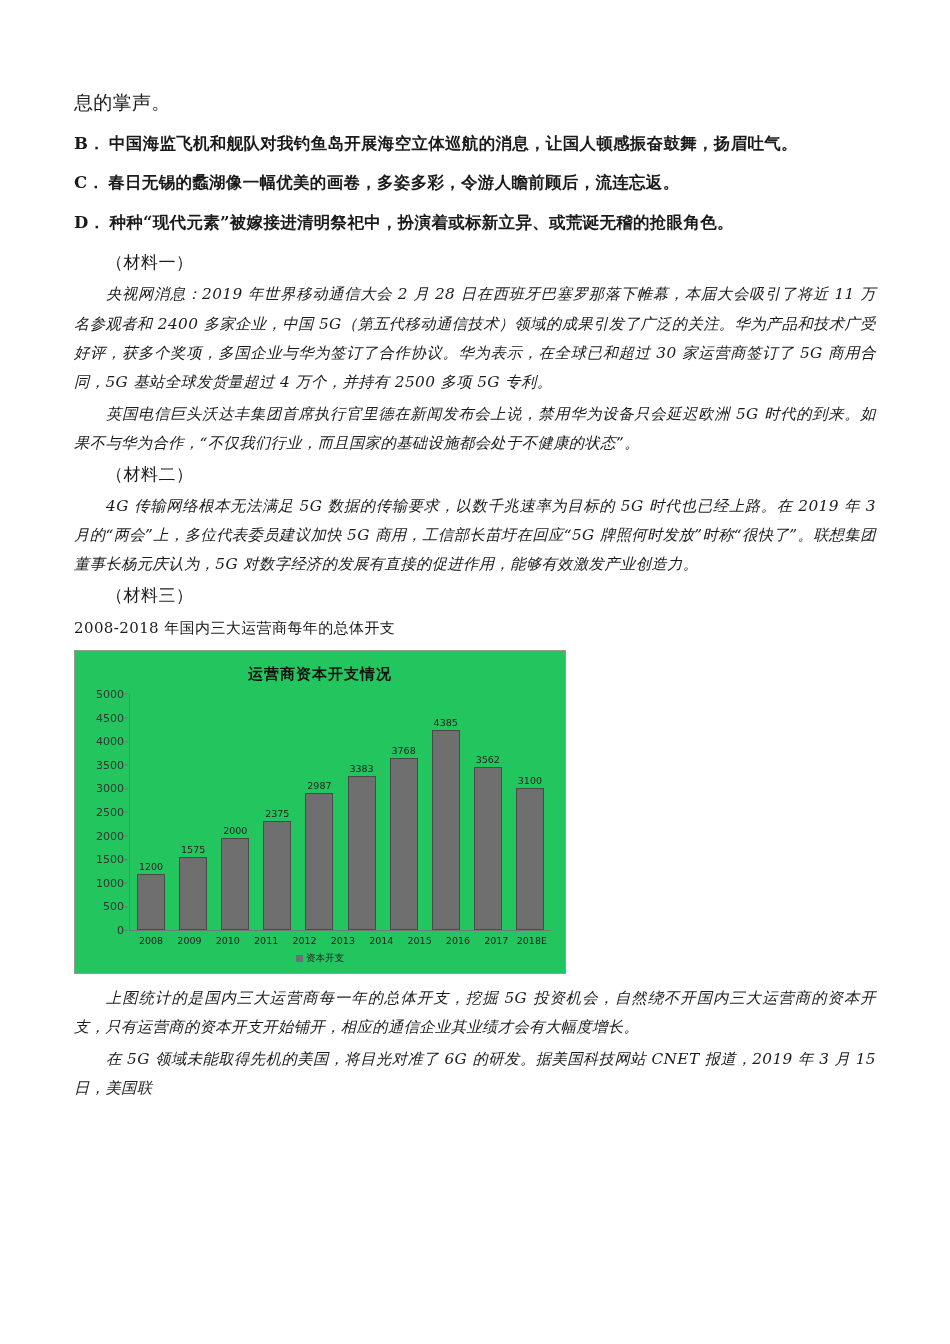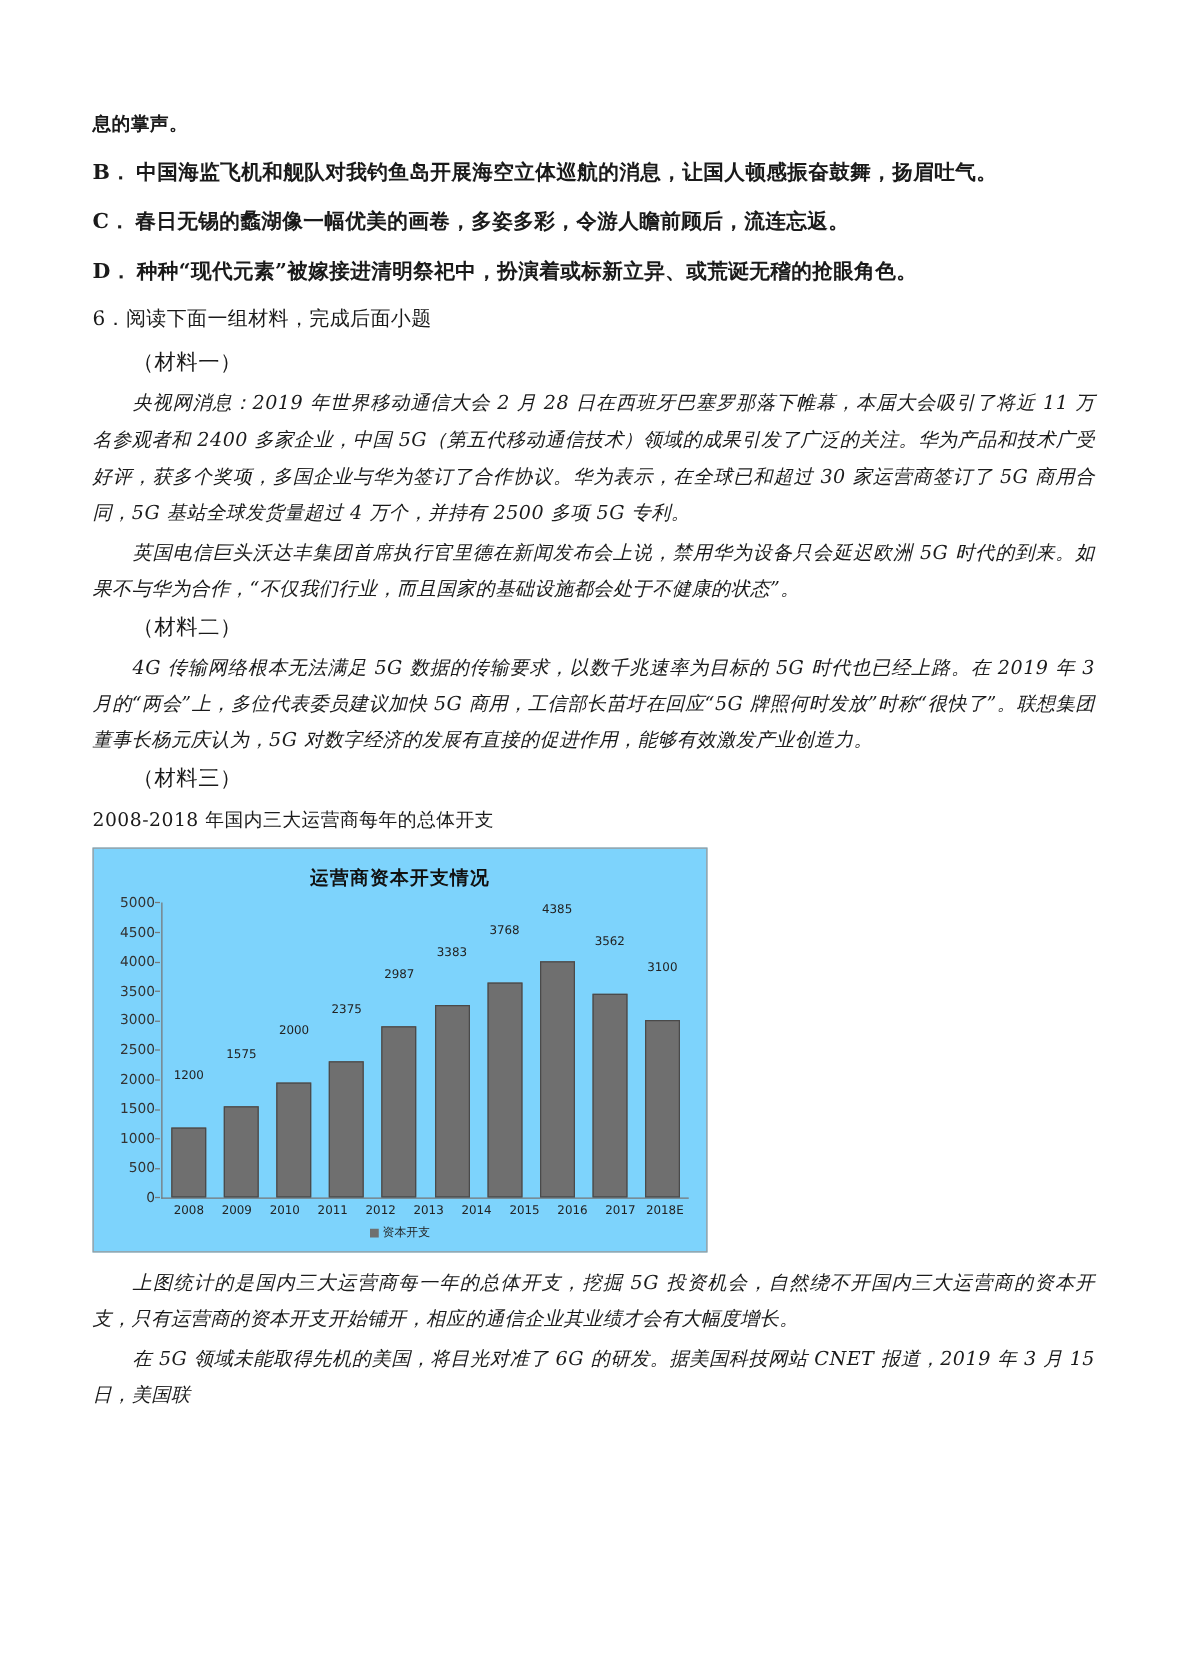--- a/index.html
+++ b/index.html
@@ -28,24 +28,24 @@
     margin: 0 0 14px 0;
     letter-spacing: 0.3px;
     font-weight: 600;
   }
   .choice .lbl {
     font-family: "DejaVu Serif", "Liberation Serif", serif;
     font-weight: 700;
     margin-right: 4px;
   }
   .lead-frag {
-    font-size: 15px;
+    font-size: 19px;
     line-height: 1.5;
     margin: 0 0 14px 0;
-    font-weight: 700;
+    font-weight: 400;
     letter-spacing: 0.3px;
   }
   .q-line {
     font-size: 16px;
     line-height: 1.5;
     margin: 0 0 10px 0;
     letter-spacing: 0.3px;
   }
   .mat-head {
     font-size: 17px;
@@ -68,21 +68,21 @@
     line-height: 1.8;
     margin: 6px 0 8px 0;
     text-indent: 0;
     letter-spacing: 0.4px;
   }
   
   .chart-wrap {
     width: 492px;
     margin: 4px 0 10px 0;
     border: 1px solid #9a9a9a;
-    background: #7dd3fc;
+    background: #22c55e;
     padding: 10px 10px 8px 10px;
     box-sizing: border-box;
     position: relative;
   }
   .chart-title {
     text-align: center;
     font-size: 15px;
     font-weight: 700;
     font-family: "DejaVu Sans", "Liberation Sans", sans-serif;
     letter-spacing: 1px;
@@ -123,21 +123,20 @@
     justify-content: space-around;
   }
   .barcol {
     position: relative;
     width: 30px;
     display: flex;
     flex-direction: column;
     align-items: center;
     justify-content: flex-end;
     height: 100%;
-    gap: 34px;
   }
   .barval {
     font-size: 9.5px;
     font-family: "DejaVu Sans", "Liberation Sans", sans-serif;
     color: #222;
     margin-bottom: 2px;
     white-space: nowrap;
   }
   .bar {
     width: 26px;
@@ -184,21 +183,20 @@
   <p class="choice">
     <span class="lbl">B．</span><span>中国海监飞机和舰队对我钓鱼岛开展海空立体巡航的消息，让国人顿感振奋鼓舞，扬眉吐气。</span>
   </p>
   <p class="choice">
     <span class="lbl">C．</span><span>春日无锡的蠡湖像一幅优美的画卷，多姿多彩，令游人瞻前顾后，流连忘返。</span>
   </p>
   <p class="choice">
     <span class="lbl">D．</span><span>种种“现代元素”被嫁接进清明祭祀中，扮演着或标新立异、或荒诞无稽的抢眼角色。</span>
   </p>
 
-  <p class="q-line">6．阅读下面一组材料，完成后面小题</p>
 
   <p class="mat-head">（材料一）</p>
   <p class="para">央视网消息：2019 年世界移动通信大会 2 月 28 日在西班牙巴塞罗那落下帷幕，本届大会吸引了将近 11 万名参观者和 2400 多家企业，中国 5G（第五代移动通信技术）领域的成果引发了广泛的关注。华为产品和技术广受好评，获多个奖项，多国企业与华为签订了合作协议。华为表示，在全球已和超过 30 家运营商签订了 5G 商用合同，5G 基站全球发货量超过 4 万个，并持有 2500 多项 5G 专利。</p>
   <p class="para">英国电信巨头沃达丰集团首席执行官里德在新闻发布会上说，禁用华为设备只会延迟欧洲 5G 时代的到来。如果不与华为合作，“不仅我们行业，而且国家的基础设施都会处于不健康的状态”。</p>
 
   <p class="mat-head">（材料二）</p>
   <p class="para">4G 传输网络根本无法满足 5G 数据的传输要求，以数千兆速率为目标的 5G 时代也已经上路。在 2019 年 3 月的“两会”上，多位代表委员建议加快 5G 商用，工信部长苗圩在回应“5G 牌照何时发放”时称“很快了”。联想集团董事长杨元庆认为，5G 对数字经济的发展有直接的促进作用，能够有效激发产业创造力。</p>
 
   <p class="mat-head">（材料三）</p>
   <p class="chart-caption">2008-2018 年国内三大运营商每年的总体开支</p>

